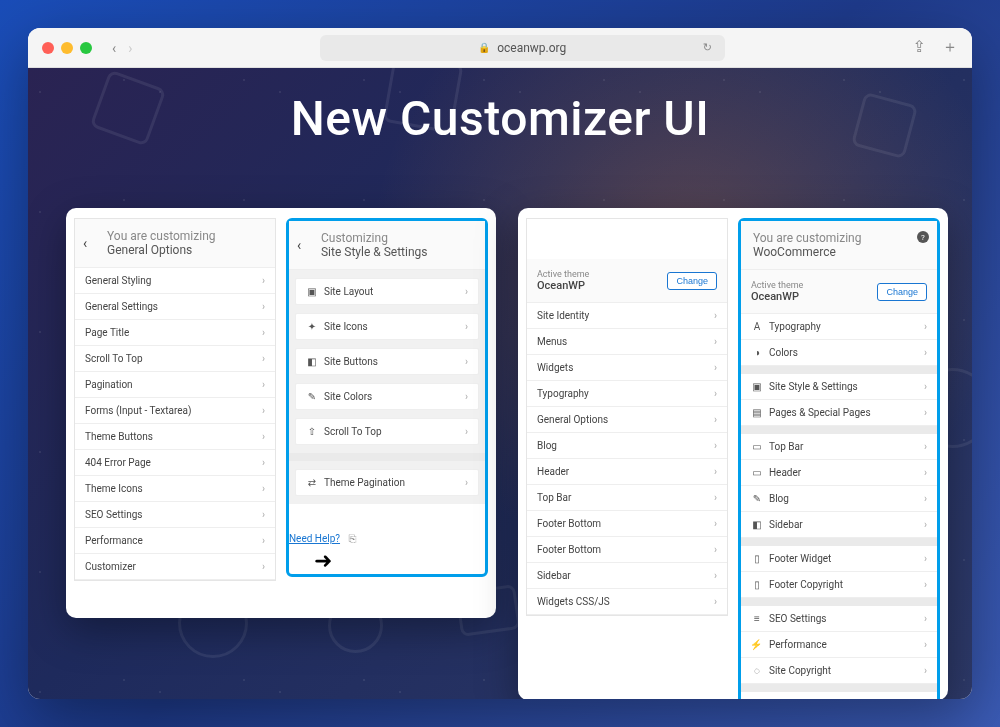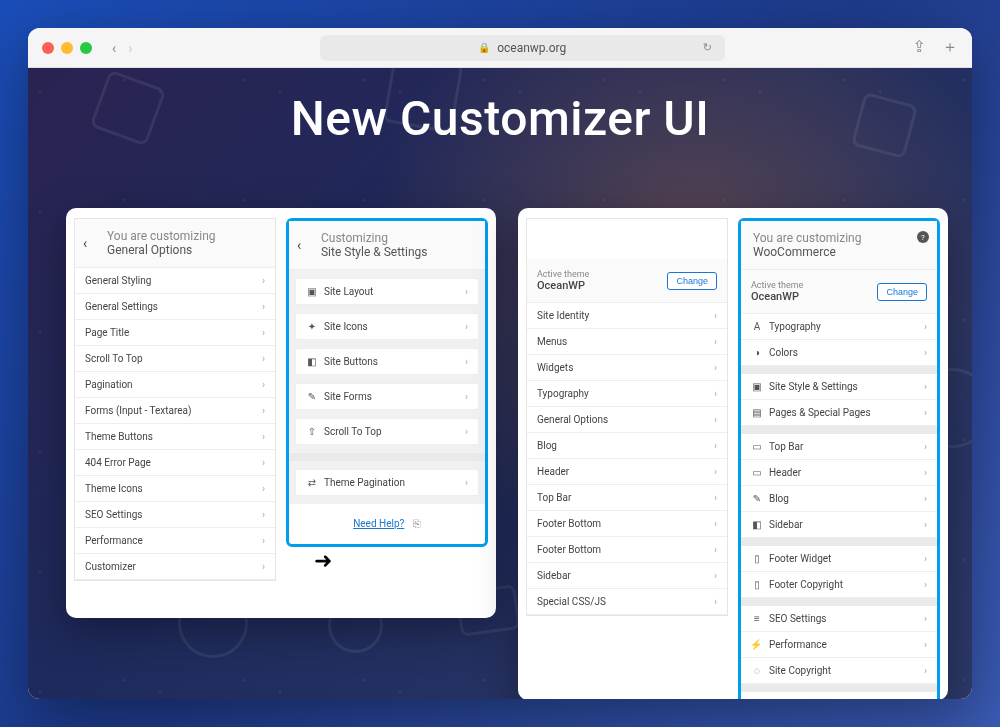--- a/index.html
+++ b/index.html
@@ -91,21 +91,21 @@
     padding: 10px 10px; background: #fafafa; border-bottom: 1px solid #eee;
     display: flex; align-items: center; justify-content: space-between;
   }
   .theme-box .tx .sub { font-size: 9px; color: #888; }
   .theme-box .tx .nm { font-size: 11px; color: #444; font-weight: 500; }
   .change-btn {
     font-size: 9px; color: #1976d2; border: 1px solid #1976d2; background: #fff;
     padding: 3px 8px; border-radius: 3px;
   }
 
-  .help-line { text-align: center; padding: 14px 0; font-size: 10px; }
+  .help-line { padding: 29px 0; font-size: 10px; }
   .help-line a { color: #1976d2; text-decoration: underline; }
   .help-line .book { margin-left: 6px; color: #888; font-size: 10px; }
 
   .arrow-between {
     position: absolute; font-size: 22px; color: #000;
   }
   .arrow-between.a1 { top: 340px; left: 248px; }
 </style>
 </head>
 <body>
@@ -232,21 +232,21 @@
                 <div class="item">
                   <span class="lbl">
                     <span class="ic">◧</span>
                     <span>Site Buttons</span>
                   </span>
                   <span class="chev">›</span>
                 </div>
                 <div class="item">
                   <span class="lbl">
                     <span class="ic">✎</span>
-                    <span>Site Forms</span>
+                    <span>Site Colors</span>
                   </span>
                   <span class="chev">›</span>
                 </div>
                 <div class="item">
                   <span class="lbl">
                     <span class="ic">⇧</span>
                     <span>Scroll To Top</span>
                   </span>
                   <span class="chev">›</span>
                 </div>
@@ -321,21 +321,21 @@
               </div>
               <div class="item">
                 <span class="lbl">Footer Bottom</span>
                 <span class="chev">›</span>
               </div>
               <div class="item">
                 <span class="lbl">Sidebar</span>
                 <span class="chev">›</span>
               </div>
               <div class="item">
-                <span class="lbl">Special CSS/JS</span>
+                <span class="lbl">Widgets CSS/JS</span>
                 <span class="chev">›</span>
               </div>
             </div>
         </div>
 
         <div class="panel highlight">
           <div class="panel-hdr" style="padding-left:12px;">
             <div class="sub">You are customizing</div>
             <div class="ttl">WooCommerce</div>
             <span class="help-ic">?</span>

